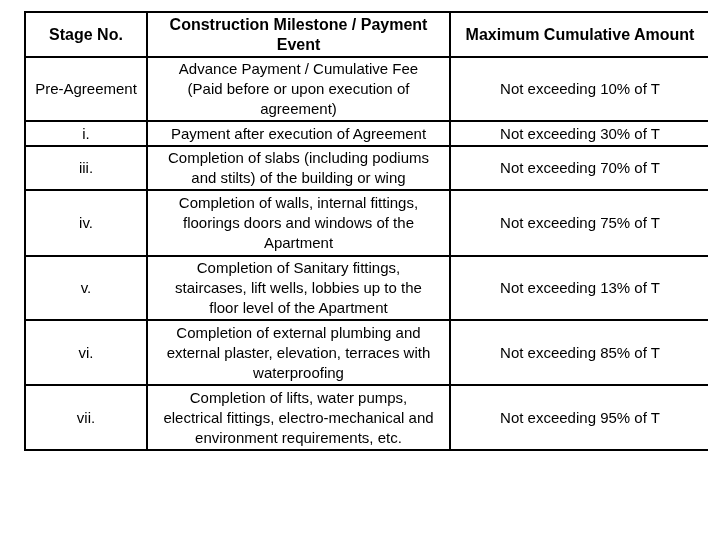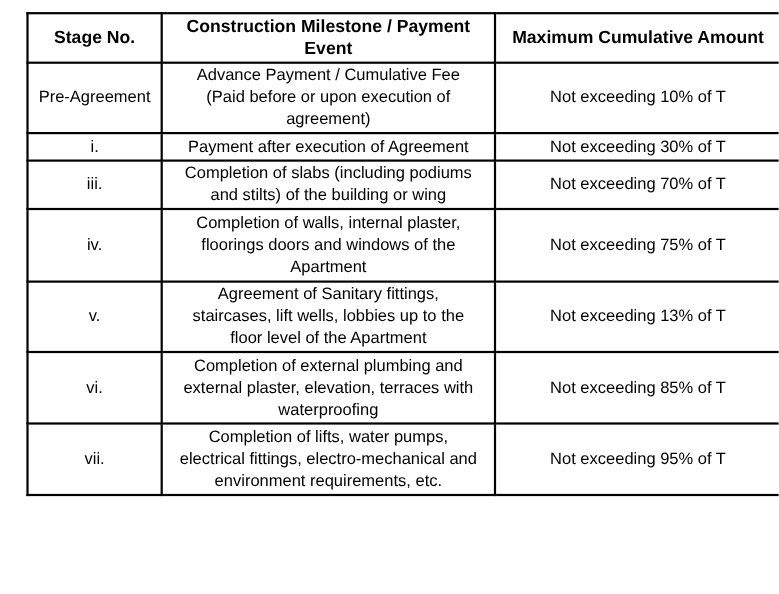--- a/index.html
+++ b/index.html
@@ -91,28 +91,28 @@
         <td>Not exceeding 30% of T</td>
       </tr>
       <tr class="r3">
         <td>iii.</td>
         <td>Completion of slabs (including podiums
 and stilts) of the building or wing</td>
         <td>Not exceeding 70% of T</td>
       </tr>
       <tr class="r4">
         <td>iv.</td>
-        <td>Completion of walls, internal plaster,
+        <td>Completion of walls, internal fittings,
 floorings doors and windows of the
 Apartment</td>
         <td>Not exceeding 75% of T</td>
       </tr>
       <tr class="r5">
         <td>v.</td>
-        <td>Agreement of Sanitary fittings,
+        <td>Completion of Sanitary fittings,
 staircases, lift wells, lobbies up to the
 floor level of the Apartment</td>
         <td>Not exceeding 13% of T</td>
       </tr>
       <tr class="r6">
         <td>vi.</td>
         <td>Completion of external plumbing and
 external plaster, elevation, terraces with
 waterproofing</td>
         <td>Not exceeding 85% of T</td>

